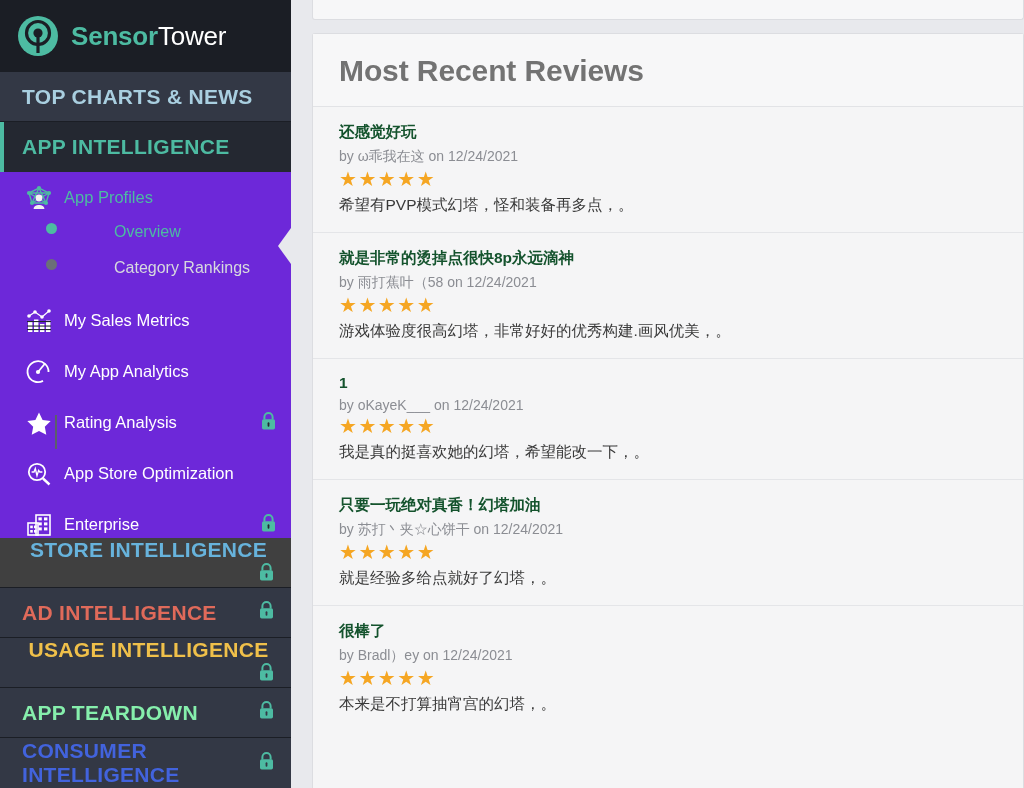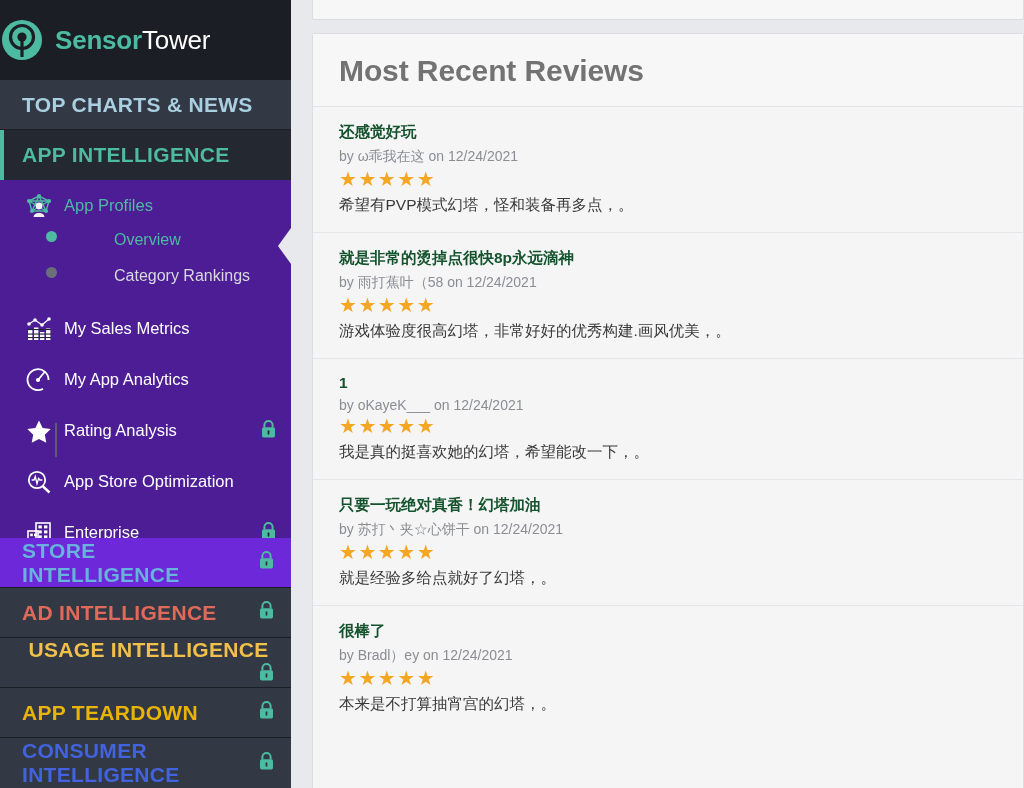--- a/index.html
+++ b/index.html
@@ -21,24 +21,25 @@
   
   .sidebar {
     width: 291px;
     min-width: 291px;
     height: 788px;
     background: #242831;
     position: relative;
     overflow: hidden;
   }
   .logo-bar {
-    height: 80px;
+    height: 72px;
     background: #1b1e25;
     display: flex;
     align-items: center;
+    padding-left: 16px;
   }
   .logo-mark {
     width: 44px; height: 44px;
     flex: 0 0 44px;
     position: relative;
   }
   .logo-text {
     margin-left: 11px;
     font-size: 26px;
     letter-spacing: -0.2px;
@@ -66,21 +67,21 @@
     border-bottom: none;
   }
   .sect.appintel::before {
     content: "";
     position: absolute;
     left: 0; top: 0; bottom: 0;
     width: 4px;
     background: #4dbba2;
   }
 
-  .subnav { padding: 0 0 6px 0; background: #4c1d95; }
+  .subnav { padding: 0 0 6px 0; background: #6d28d9; }
   .nav-row {
     display: flex;
     align-items: center;
     height: 51px;
     padding-left: 22px;
     padding-right: 14px;
     cursor: pointer;
     position: relative;
   }
   .nav-ico {
@@ -131,24 +132,24 @@
     position: absolute;
     right: 0;
     top: 228px;
     width: 13px;
     height: 36px;
     background: #e8e9ed;
     clip-path: polygon(100% 0, 100% 100%, 0 50%);
   }
 
   .bottom-sects { position: absolute; left: 0; right: 0; bottom: 0; }
-  .sect.store    { background: #6d28d9; color: #67b3dc; }
+  .sect.store    { background: #404040; color: #67b3dc; flex-direction: column; }
   .sect.ad       { background: #333845; color: #e06a5a; }
   .sect.usage    { background: #333845; color: #f0c04a; flex-direction: column; }
-  .sect.teardown { background: #333845; color: #eab308; }
+  .sect.teardown { background: #333845; color: #86efac; }
   .sect.consumer { background: #333845; color: #4263dd; border-bottom: none; }
   .sect.consumer .lock { margin-left: 2px; }
 
   
   .main {
     flex: 1;
     height: 788px;
     background: #e8e9ed;
     padding: 0 0 0 21px;
     position: relative;

